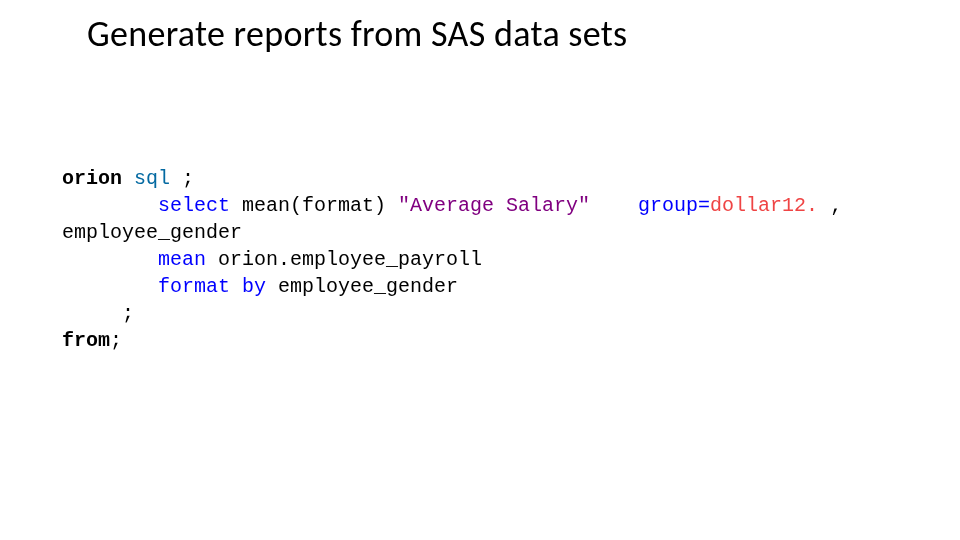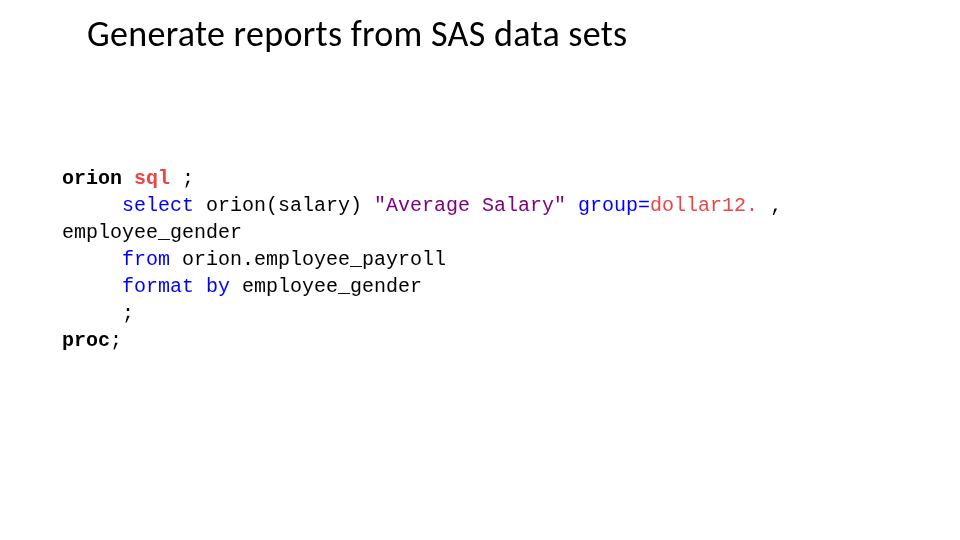--- a/index.html
+++ b/index.html
@@ -23,31 +23,31 @@
   .code-block {
     position: absolute;
     top: 165px;
     left: 62px;
     font-family: "Lucida Console", "Courier New", monospace;
     font-size: 20px;
     line-height: 1.35;
     white-space: pre;
   }
   .kw-proc { font-weight: bold; color: #000; }
-  .kw-sql { font-weight: bold; color: #ef4444; }
-  .kw-blue { color: #0000ff; }
+  .kw-sql { font-weight: normal; color: #0369a1; }
+  .kw-blue { color: #0000ff; margin-left: 36px; }
   .kw-teal { color: #ef4444; }
   .kw-purple { color: #800080; }
   .txt { color: #000; }
   .indent { display: inline-block; width: 60px; }
 </style>
 </head>
 <body>
 
 <div class="title">Generate reports from SAS data sets</div>
 
 <div class="code-block"><span class="kw-proc">orion</span> <span class="kw-sql">sql</span><span class="txt"> ;</span>
-<span class="indent"></span><span class="kw-blue">select</span><span class="txt"> orion(salary) </span><span class="kw-purple">"Average Salary"</span><span class="kw-blue"> group=</span><span class="kw-teal">dollar12.</span><span class="txt"> ,</span>
+<span class="indent"></span><span class="kw-blue">select</span><span class="txt"> mean(format) </span><span class="kw-purple">"Average Salary"</span><span class="kw-blue"> group=</span><span class="kw-teal">dollar12.</span><span class="txt"> ,</span>
 <span class="txt">employee_gender</span>
-<span class="indent"></span><span class="kw-blue">from</span><span class="txt"> orion.employee_payroll</span>
+<span class="indent"></span><span class="kw-blue">mean</span><span class="txt"> orion.employee_payroll</span>
 <span class="indent"></span><span class="kw-blue">format by</span><span class="txt"> employee_gender</span>
 <span class="indent"></span><span class="txt">;</span>
-<span class="kw-proc">proc</span><span class="txt">;</span></div>
+<span class="kw-proc">from</span><span class="txt">;</span></div>
 
 </body></html>

